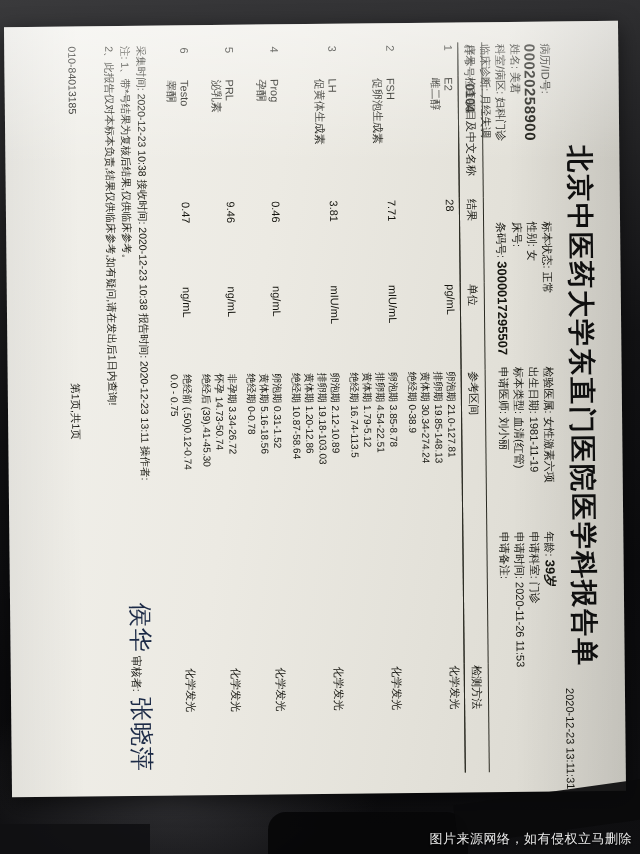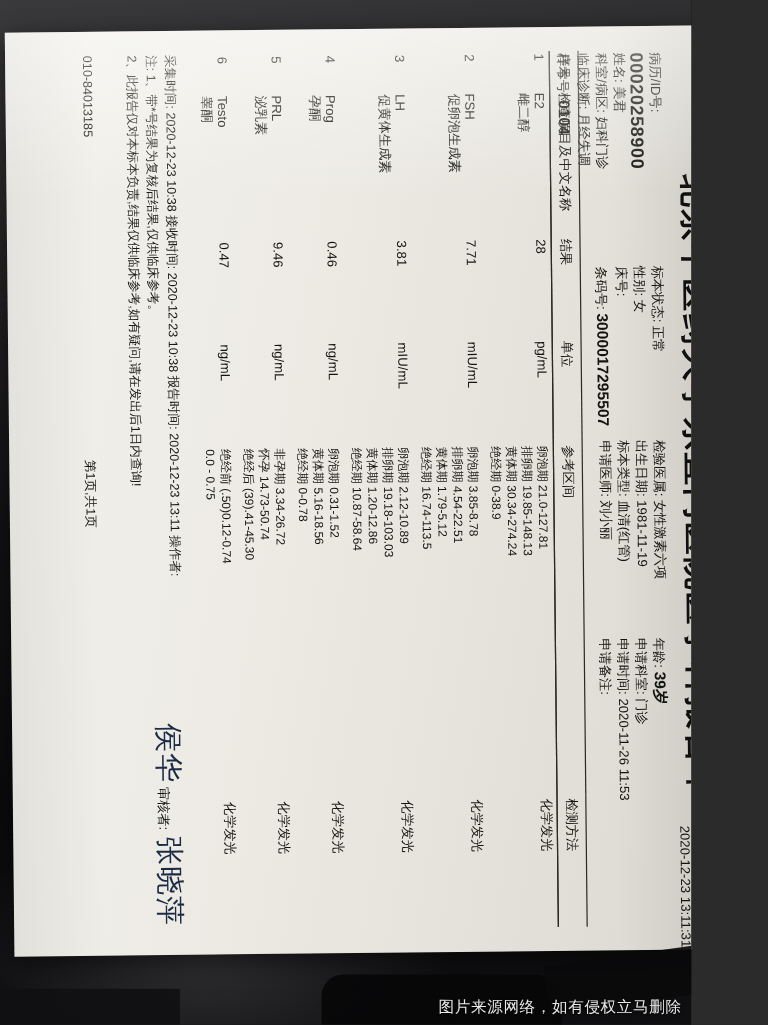--- a/index.html
+++ b/index.html
@@ -2,21 +2,21 @@
 <html lang="zh"><head>
 <meta charset="utf-8">
 <style>
   html, body {
     margin: 0;
     padding: 0;
     background: #2b2b2b;
   }
   #screen {
     position: relative;
-    width: 576px;
+    width: 640px;
     height: 854px;
     overflow: hidden;
     background: #0d0d0f;
     font-family: "Liberation Sans", sans-serif;
   }
   
   #desk {
     position: absolute;
     inset: 0;
     background:

